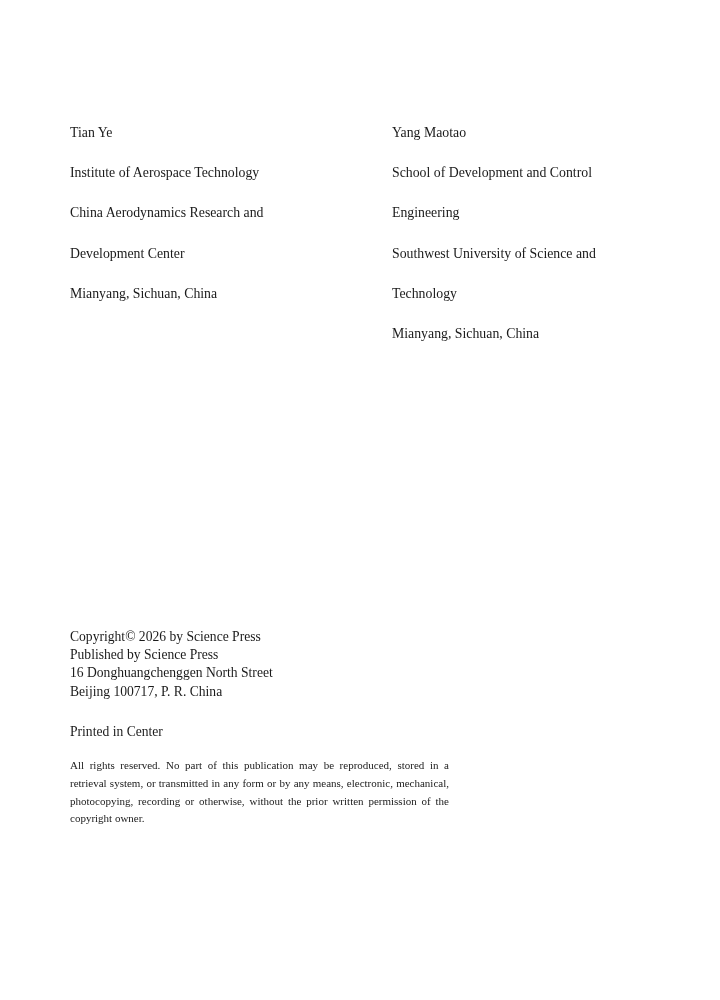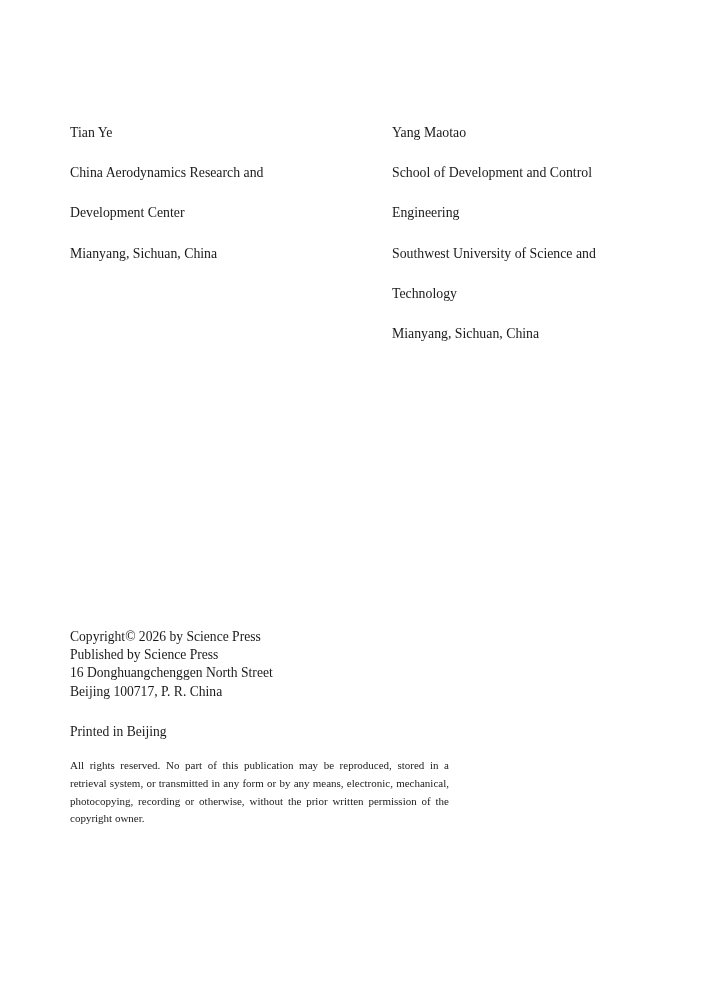--- a/index.html
+++ b/index.html
@@ -88,20 +88,21 @@
 </style>
 </head>
 <body>
 
 <div class="page">
 
   <div class="authors">
 
     <div class="author-col left">
       <span class="author-line">Tian Ye</span>
+      <span class="author-line">Institute of Aerospace Technology</span>
       <span class="author-line">China Aerodynamics Research and</span>
       <span class="author-line">Development Center</span>
       <span class="author-line">Mianyang, Sichuan, China</span>
     </div>
 
     <div class="author-col right">
       <span class="author-line">Yang Maotao</span>
       <span class="author-line">School of Development and Control</span>
       <span class="author-line">Engineering</span>
       <span class="author-line">Southwest University of Science and</span>
@@ -111,19 +112,19 @@
 
   </div>
 
   <div class="imprint">
     <span class="imprint-line">Copyright© 2026 by Science Press</span>
     <span class="imprint-line">Published by Science Press</span>
     <span class="imprint-line">16 Donghuangchenggen North Street</span>
     <span class="imprint-line">Beijing 100717, P. R. China</span>
   </div>
 
-  <div class="printed">Printed in Beijing</div>
+  <div class="printed">Printed in Center</div>
 
   <div class="rights">All rights reserved. No part of this publication may be reproduced, stored in a retrieval system, or transmitted in any form or by any means, electronic, mechanical, photocopying, recording or otherwise, without the prior written permission of the copyright owner.</div>
 
   <div class="isbn">ISBN 978-7-03-083211-5</div>
 
 </div>
 
 </body></html>

